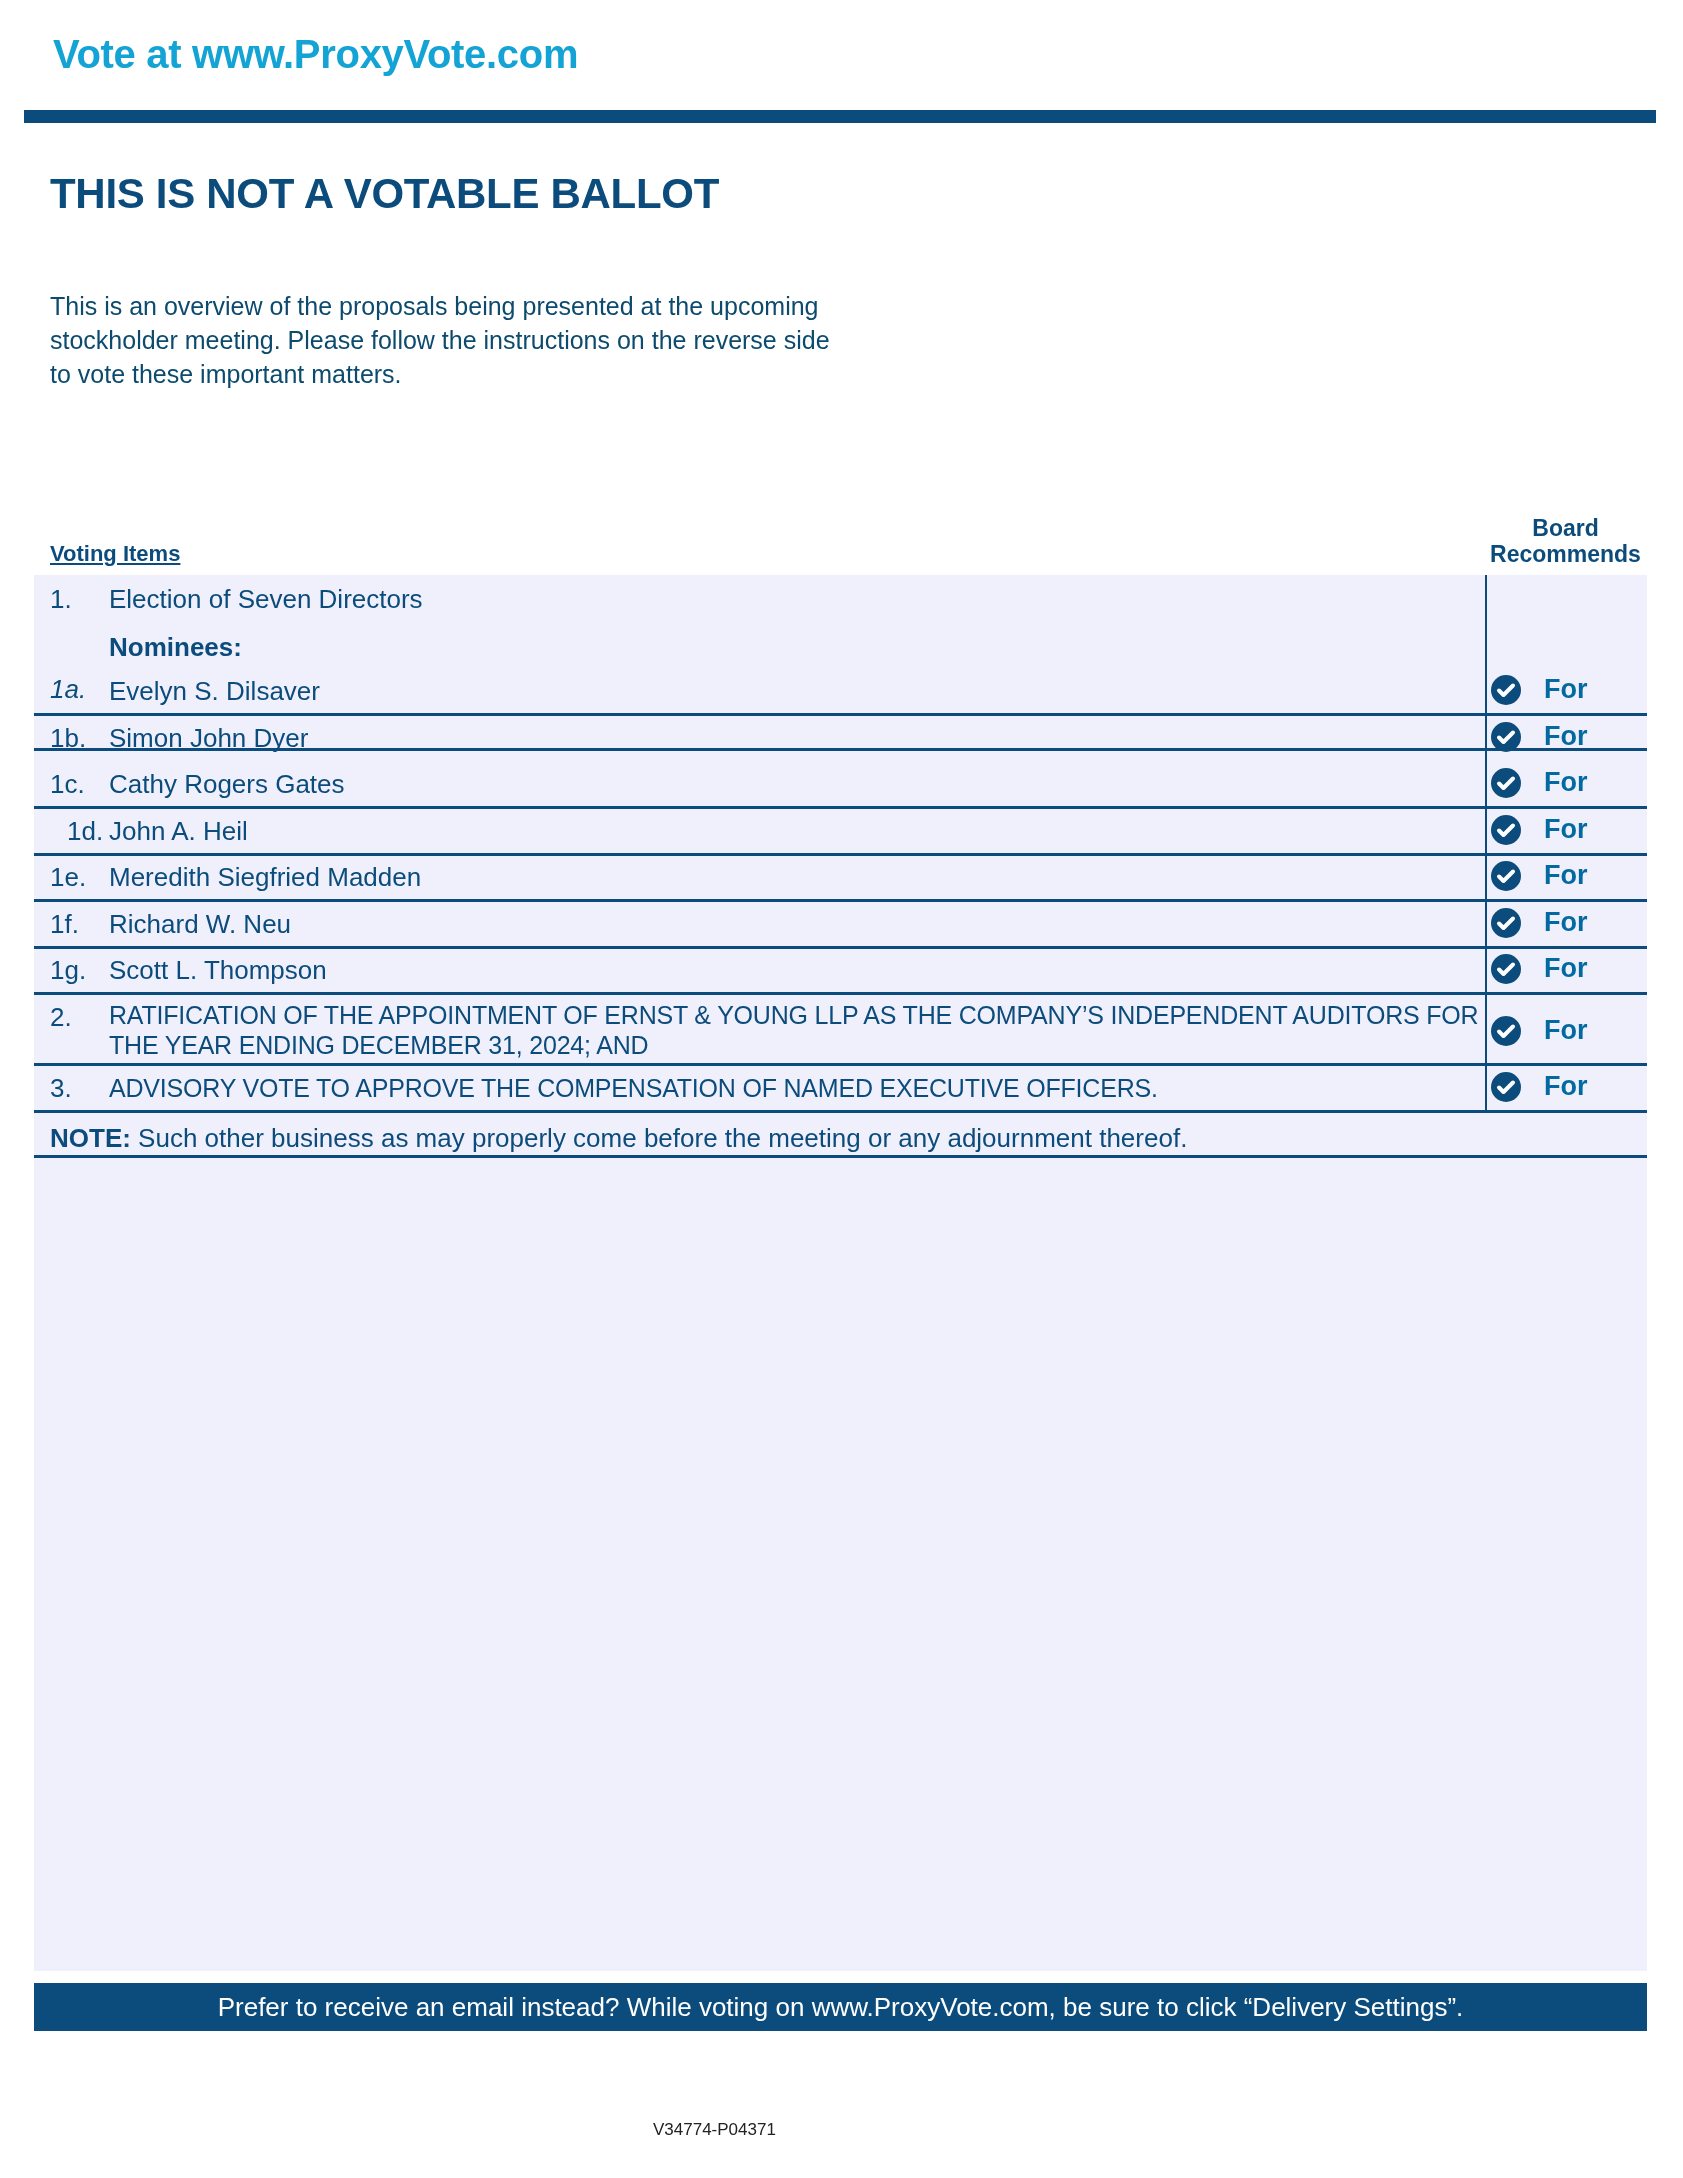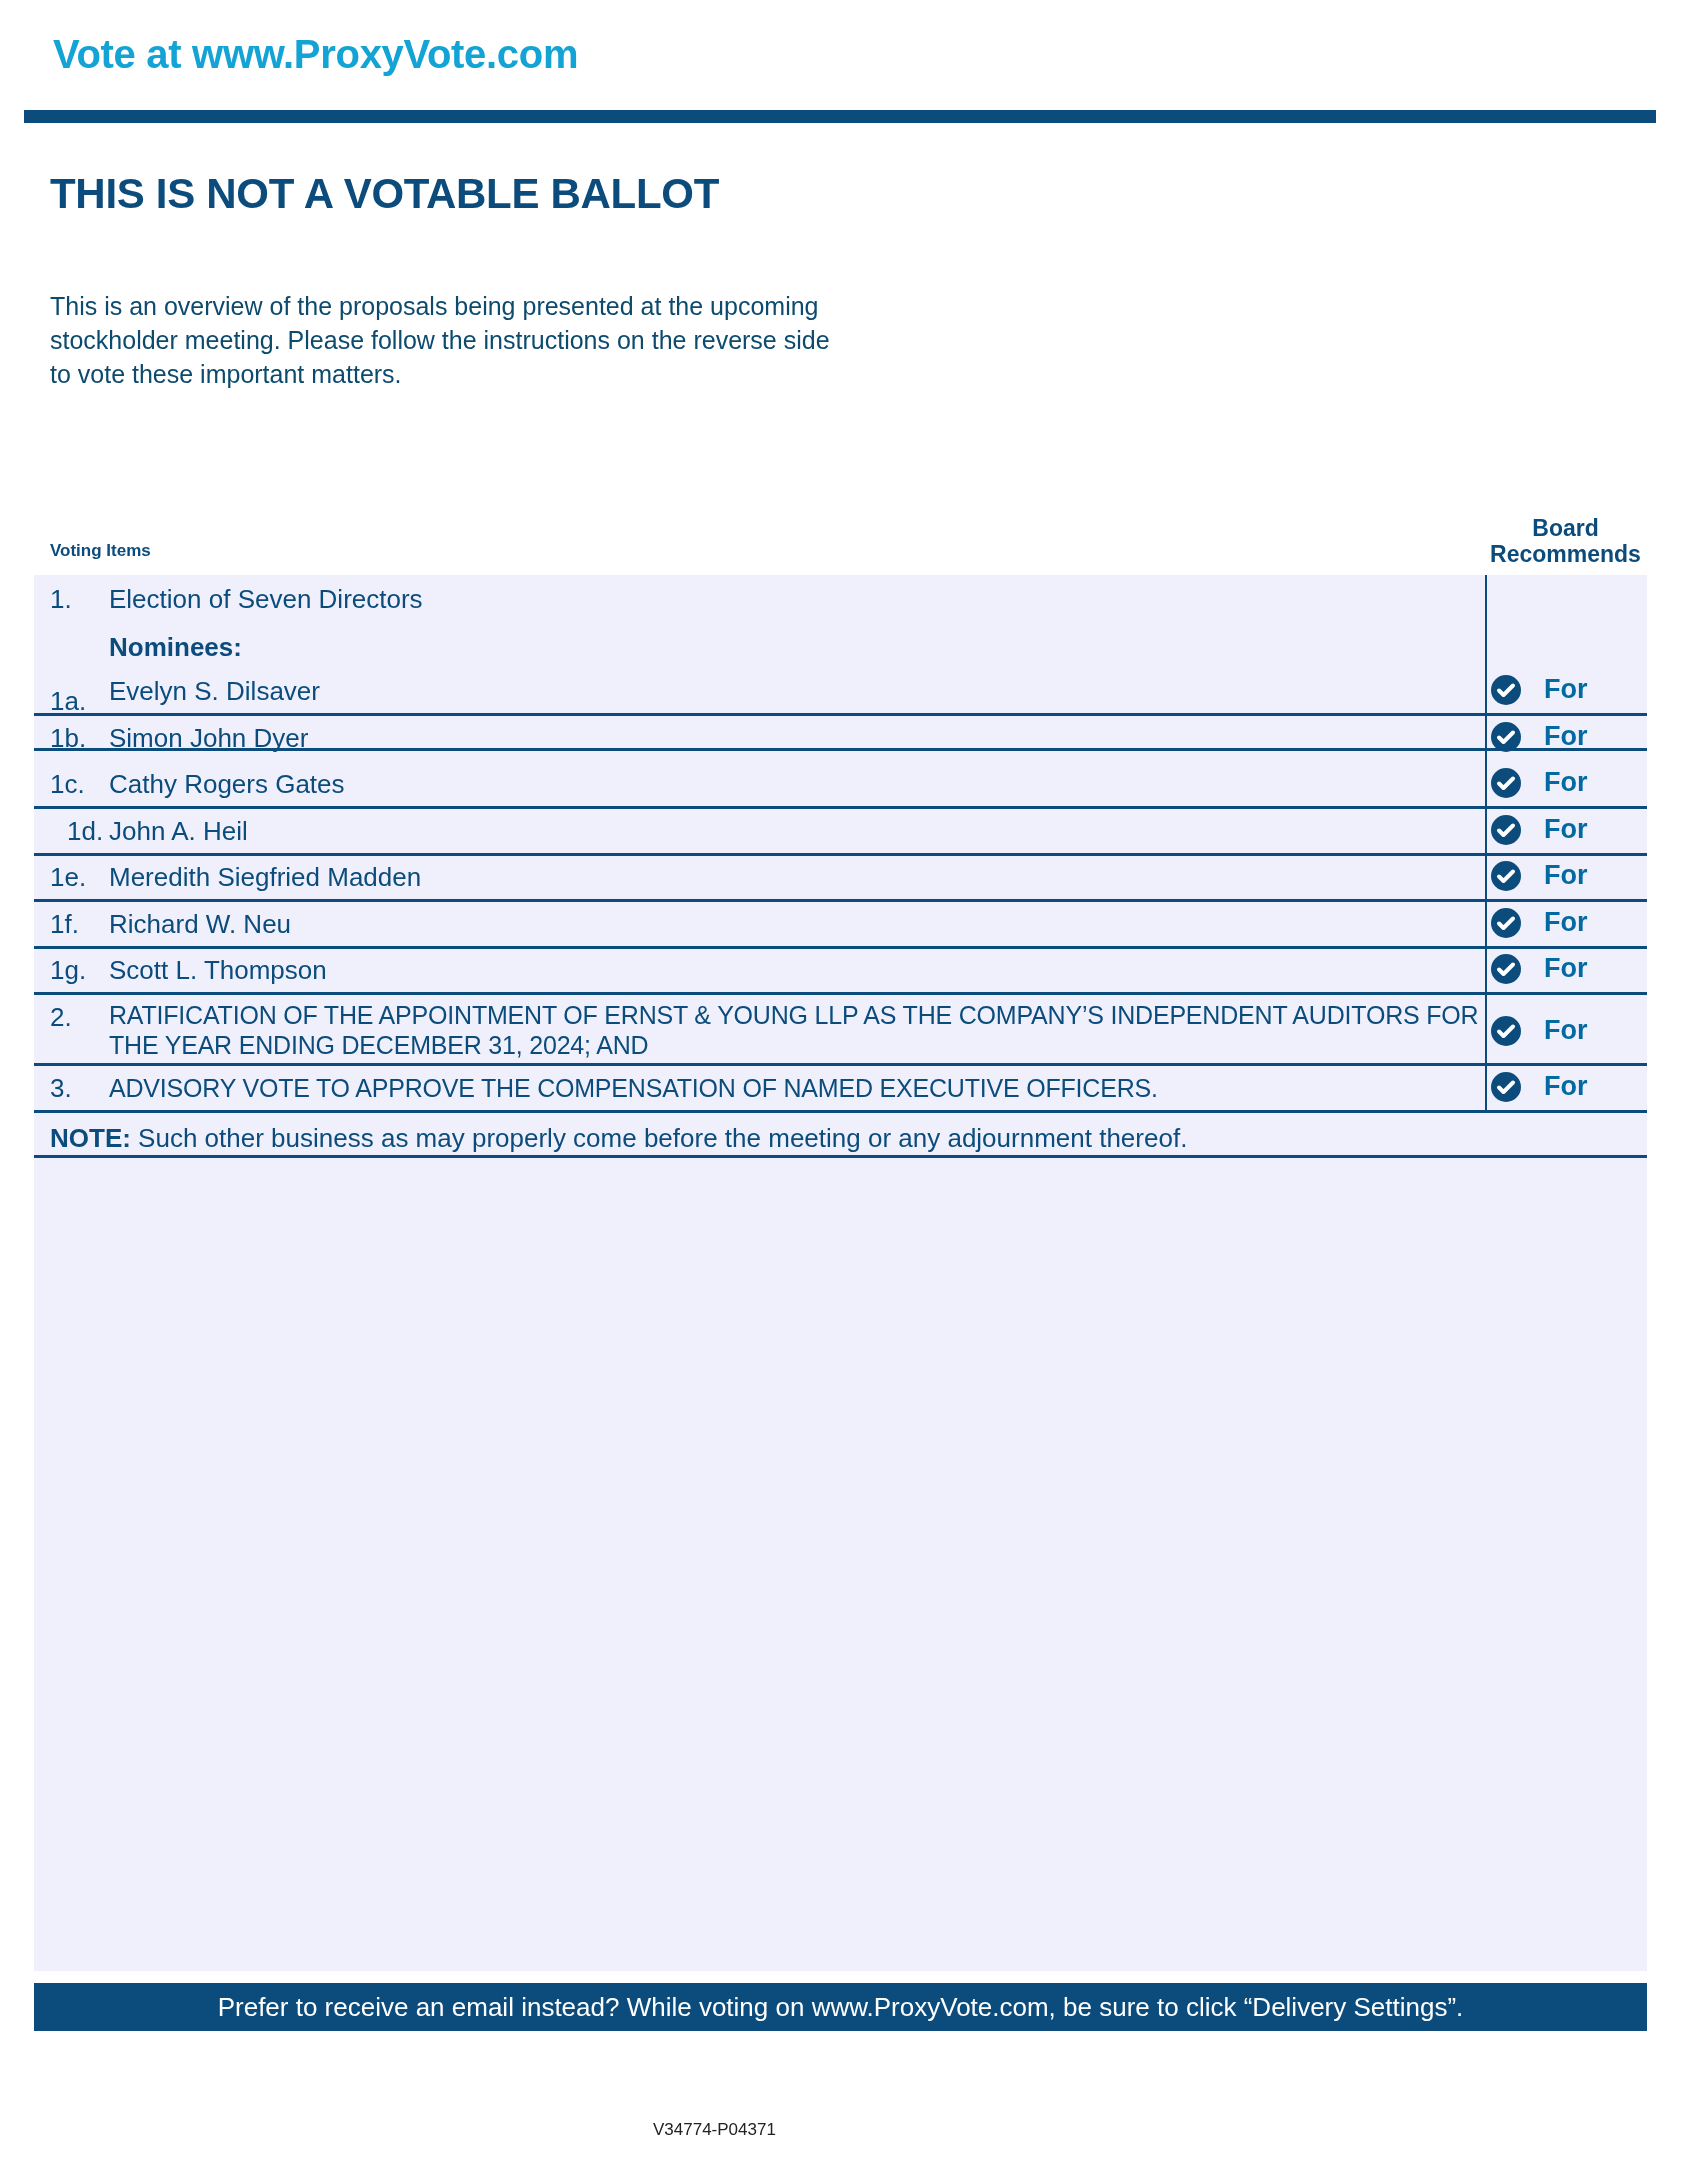--- a/index.html
+++ b/index.html
@@ -2,21 +2,21 @@
 <html><head>
 <meta charset="utf-8">
 <style>
   html, body { margin:0; padding:0; }
   body { width:1683px; height:2178px; background:#ffffff; position:relative; overflow:hidden;
          font-family:"Liberation Sans", "DejaVu Sans", sans-serif; color:#0a4a7a; }
   .vote-header { position:absolute; left:53px; top:32px; font-size:40px; font-weight:bold; color:#13a3d4; letter-spacing:-0.3px; }
   .rule { position:absolute; left:24px; top:110px; width:1632px; height:13px; background:#0b4c7c; }
   .title { position:absolute; left:50px; top:170px; font-size:42px; font-weight:bold; color:#0b4c7c; letter-spacing:-0.3px; }
   .intro { position:absolute; left:50px; top:244px; width:792px; font-size:25px; line-height:34px; color:#0c4a6e;margin-top:45px; }
-  .col-head-left { position:absolute; left:50px; top:541px; font-size:17px; font-weight:bold; color:#0b4c7c; }
+  .col-head-left { position:absolute; left:50px; top:541px; font-size:22px; font-weight:bold; color:#0b4c7c;text-decoration:underline; }
   .col-head-right { position:absolute; left:1485px; top:515px; width:161px; text-align:center; font-size:23px; font-weight:bold; line-height:26px; color:#0b4c7c; }
   .panel { position:absolute; left:34px; top:575px; width:1613px; height:1396px; background:#f0f0fc; }
   .divider { position:absolute; left:1485px; top:575px; width:2px; height:538px; background:#0b4c7c; }
   .row { position:absolute; left:34px; width:1613px; }
   .row .num { position:absolute; left:16px; font-size:26px; color:#0b4c7c; }
   .row .label { position:absolute; left:75px; font-size:26px; color:#0b4c7c; }
   .row .rec { position:absolute; left:1457px; display:flex; align-items:center; gap:23px; font-size:27px; font-weight:bold; color:#0369a1; }
   .row .line { position:absolute; left:0; bottom:0; width:1613px; height:3px; background:#0b4c7c; }
   .check { width:30px; height:30px; display:inline-block; }
   .nominees { font-weight:bold; }
@@ -48,21 +48,21 @@
 
 <div class="row" style="top:582px;height:40px;">
   <span class="num" style="top:2px;">1.</span>
   <span class="label" style="top:2px;">Election of Seven Directors</span>
 </div>
 <div class="row" style="top:630px;height:40px;">
   <span class="label nominees" style="top:2px;">Nominees:</span>
 </div>
 
 <div class="row" style="top:669px;height:47px;">
-  <span class="num" style="top:17px;">1a.</span>
+  <span class="num" style="top:5px;font-style:italic;">1a.</span>
   <span class="label" style="top:7px;">Evelyn S. Dilsaver</span>
   <span class="rec" style="top:5px;">
     <svg class="check" viewBox="0 0 30 30">
         <circle cx="15" cy="15" r="15" fill="#0b4c7c"></circle>
         <path d="M8 15.5l4.5 4.5L22 10.5" stroke="#fff" stroke-width="4" fill="none" stroke-linecap="round" stroke-linejoin="round"></path>
       </svg>
     <span>For</span>
   </span>
   <div class="line"></div>
 </div>

